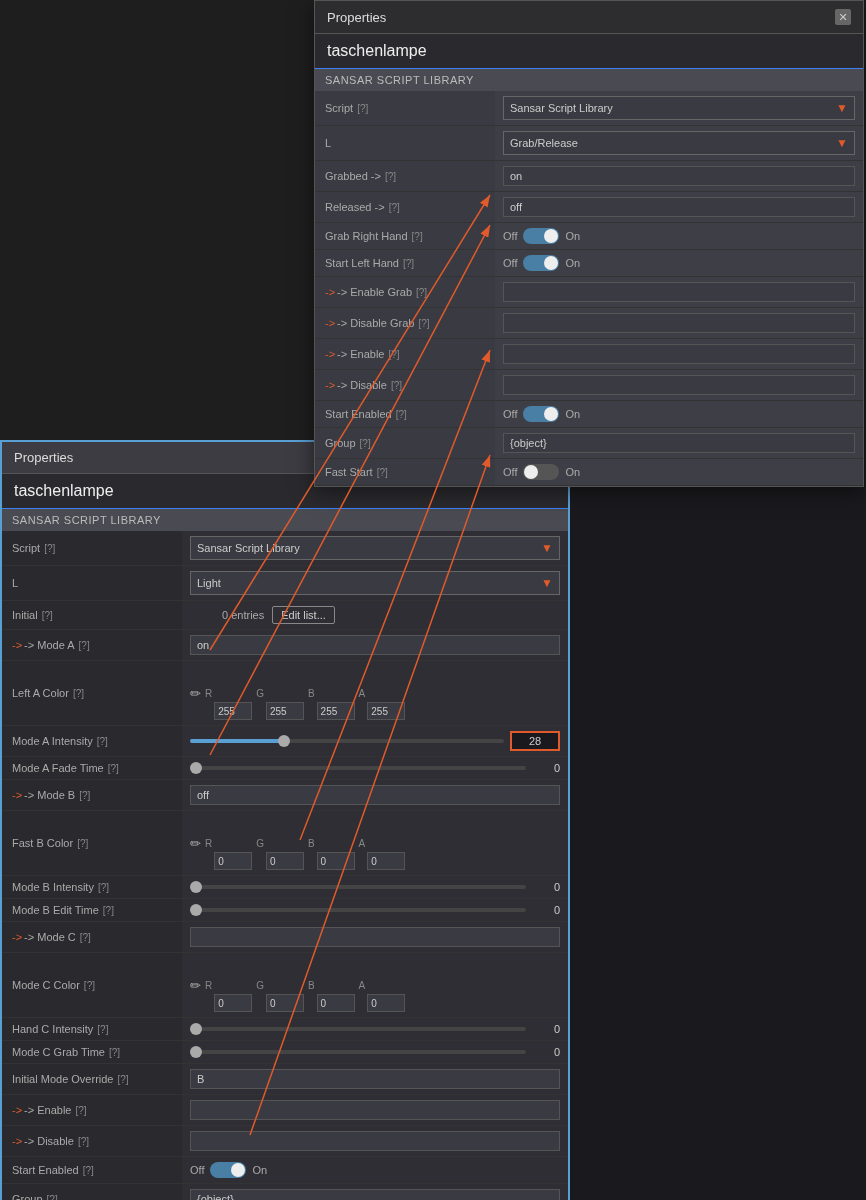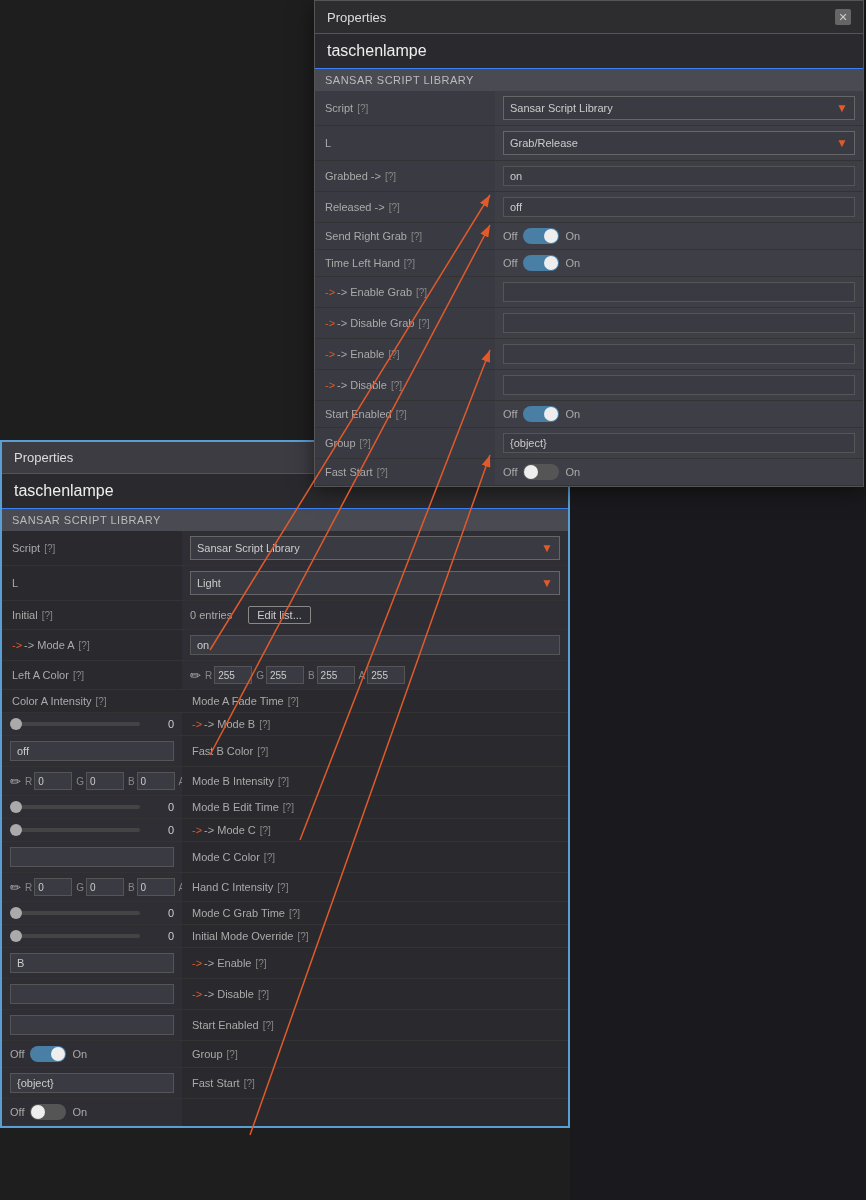--- a/index.html
+++ b/index.html
@@ -253,28 +253,30 @@
       font-size: 10px;
     }
     .channel-input {
       width: 38px;
       background: #3a3a42;
       border: 1px solid #555;
       color: #ccc;
       font-size: 10px;
       padding: 1px 3px;
       height: 18px;
+      margin-top: 36px;
     }
 
     
     .lights-row {
       display: flex;
       align-items: center;
-      gap: 16px;
+      gap: 8px;
       width: 100%;
+      margin-left: 32px;
     }
     .entries-badge {
       font-size: 11px;
       color: #aaa;
     }
     .edit-list-btn {
       background: transparent;
       border: 1px solid #888;
       color: #ccc;
       padding: 2px 8px;
@@ -364,35 +366,35 @@
 
     <div class="top-prop-label">
       <span>Released -&gt;</span>
       <span class="help">[?]</span>
     </div>
     <div class="top-prop-value">
       <input class="text-input" value="off" style="">
     </div>
 
     <div class="top-prop-label">
-      <span>Send Right Grab</span>
+      <span>Grab Right Hand</span>
       <span class="help">[?]</span>
     </div>
     <div class="top-prop-value">
       <div class="toggle-row">
         <span class="toggle-label">Off</span>
         <div class="toggle-switch on">
           <div class="toggle-knob right"></div>
         </div>
         <span class="toggle-label">On</span>
       </div>
     </div>
 
     <div class="top-prop-label">
-      <span>Time Left Hand</span>
+      <span>Start Left Hand</span>
       <span class="help">[?]</span>
     </div>
     <div class="top-prop-value">
       <div class="toggle-row">
         <span class="toggle-label">Off</span>
         <div class="toggle-switch on">
           <div class="toggle-knob right"></div>
         </div>
         <span class="toggle-label">On</span>
       </div>
@@ -542,22 +544,31 @@
           <input class="channel-input" value="255" style="">
         </div>
         <div class="color-channel">
           <span class="channel-label">A</span>
           <input class="channel-input" value="255" style="">
         </div>
       </div>
     </div>
 
     <div class="prop-label">
-      <span>Color A Intensity</span>
-      <span class="help">[?]</span>
+      <span>Mode A Intensity</span>
+      <span class="help">[?]</span>
+    </div>
+    <div class="prop-value">
+      <div class="slider-container">
+        <div class="slider-track">
+          <div class="slider-fill" style="width:30%"></div>
+          <div class="slider-thumb" style="left:calc(30% - 6px)"></div>
+        </div>
+        <div class="slider-value-box">28</div>
+      </div>
     </div>
 
     <div class="prop-label">
       <span>Mode A Fade Time</span>
       <span class="help">[?]</span>
     </div>
     <div class="prop-value">
       <div class="slider-container">
         <div class="slider-track">
           <div class="slider-fill" style="width:0%"></div>

